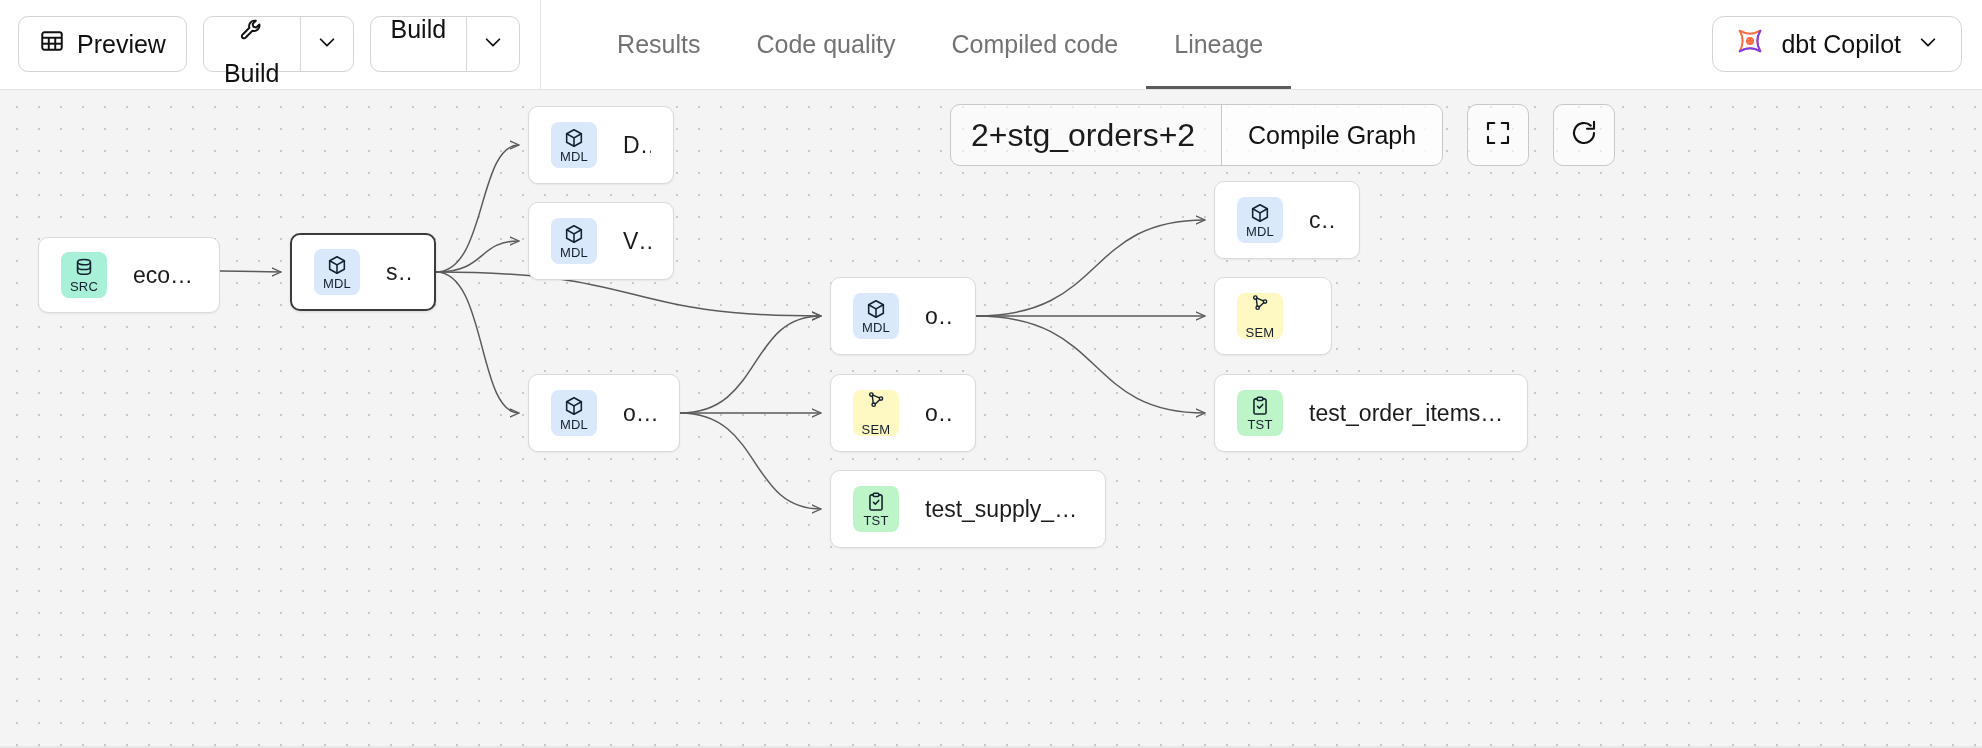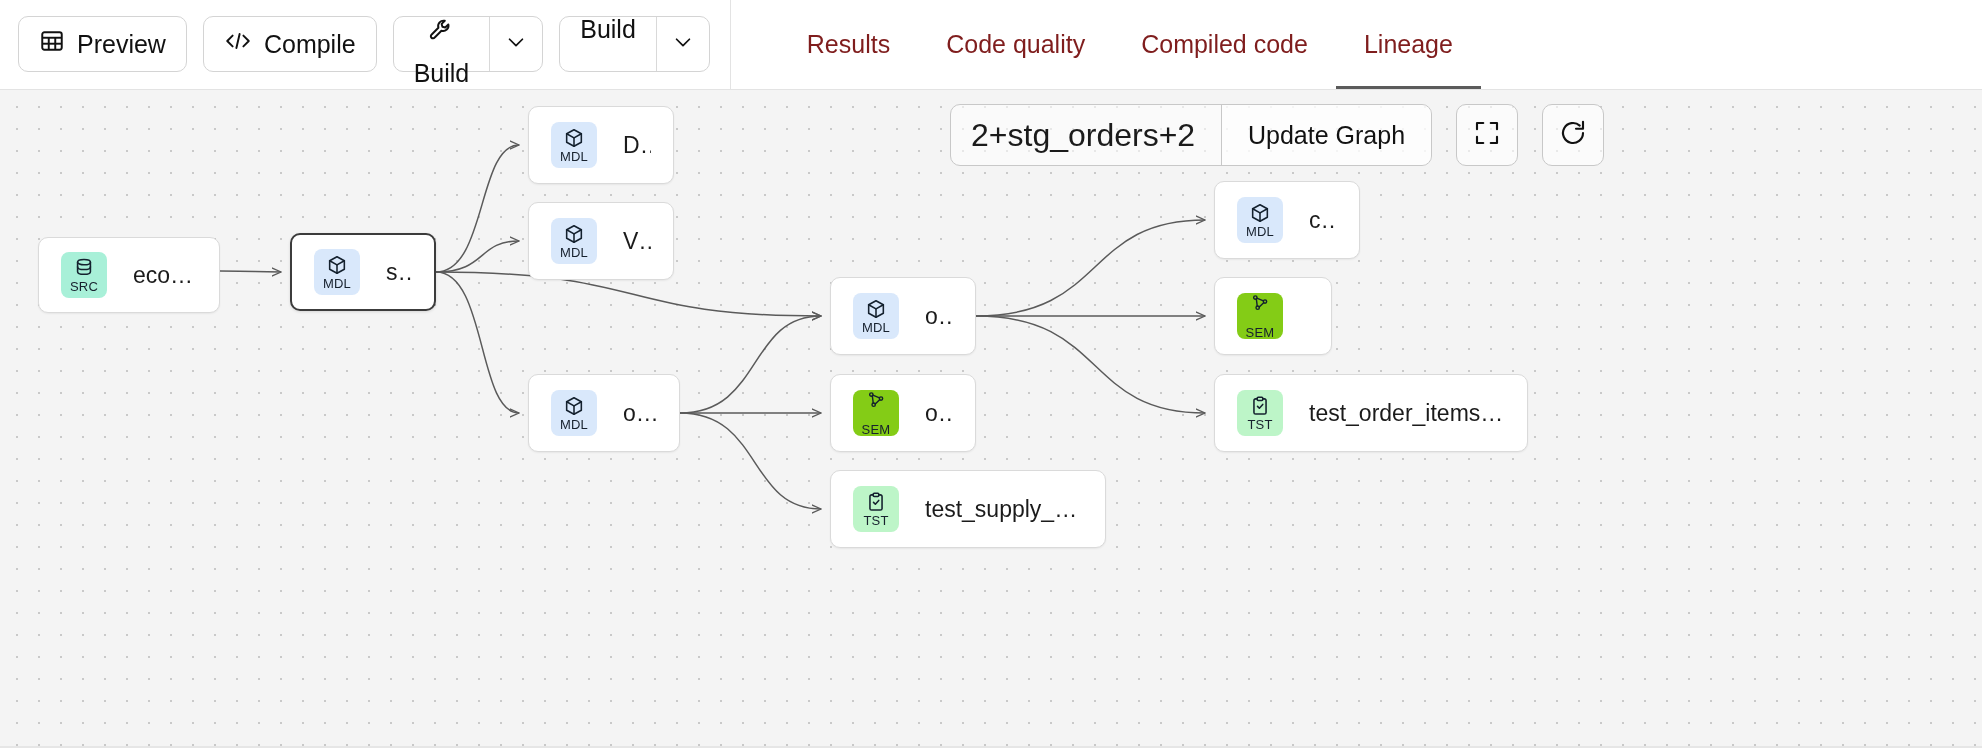--- a/index.html
+++ b/index.html
@@ -79,21 +79,21 @@
     padding-left: 48px;
     gap: 0;
   }
   .tab {
     position: relative;
     height: 90px;
     display: flex;
     align-items: center;
     padding: 0 28px;
     font-size: 25px;
-    color: #7f1d1d;
+    color: #737373;
     cursor: pointer;
     white-space: nowrap;
   }
   .tab.active::after {
     content: "";
     position: absolute;
     left: 0; right: 0; bottom: 0;
     height: 3px;
     background: #5b5b5b;
   }
@@ -177,21 +177,21 @@
   .badge-text {
     font-size: 13px;
     line-height: 13px;
     letter-spacing: 0.2px;
     color: #17212e;
     font-family: "Liberation Sans", sans-serif;
     margin-top: 1px;
   }
   .badge-src { background: #a8f0d8; }
   .badge-mdl { background: #d9e8fb; }
-  .badge-sem { background: #84cc16; gap: 12px; }
+  .badge-sem { background: #fef9c3; gap: 12px; }
   .badge-tst { background: #bdf5c8; }
 
   .node-label {
     margin-left: 26px;
     font-size: 23px;
     color: #1b1b1b;
     white-space: nowrap;
     overflow: hidden;
     text-overflow: ellipsis;
     font-family: "Liberation Sans", sans-serif;
@@ -264,32 +264,20 @@
             <line x1="3" y1="9" x2="21" y2="9"></line>
             <line x1="3" y1="14.5" x2="21" y2="14.5"></line>
             <line x1="9" y1="9" x2="9" y2="20"></line>
             <line x1="15" y1="9" x2="15" y2="20"></line>
           </svg>
         </span>
         <span class="tbtn-label">Preview</span>
       </div>
     </div>
 
-    <div class="tbtn">
-      <div class="tbtn-main">
-        <span>
-          <svg width="28" height="26" viewBox="0 0 26 24" fill="none" stroke="#111" stroke-width="1.8" stroke-linecap="round" stroke-linejoin="round">
-            <polyline points="8,7 3,12 8,17"></polyline>
-            <polyline points="18,7 23,12 18,17"></polyline>
-            <line x1="14.5" y1="5.5" x2="11.5" y2="18.5"></line>
-          </svg>
-        </span>
-        <span class="tbtn-label">Compile</span>
-      </div>
-    </div>
 
     <div class="tbtn split">
       <div class="tbtn-main">
         <span>
           <svg width="26" height="26" viewBox="0 0 24 24" fill="none" stroke="#111" stroke-width="1.8" stroke-linecap="round" stroke-linejoin="round">
             <path d="M15.5 3.5a5 5 0 0 0-5.9 6.4L3.4 16.1a2 2 0 1 0 2.8 2.8l6.2-6.2a5 5 0 0 0 6.4-5.9l-2.9 2.9-2.6-.7-.7-2.6z"></path>
           </svg>
         </span>
         <span class="tbtn-label">Build</span>
       </div>
@@ -327,20 +315,39 @@
       <span>Code quality</span>
     </div>
     <div class="tab">
       <span>Compiled code</span>
     </div>
     <div class="tab active">
       <span>Lineage</span>
     </div>
   </div>
 
+  <div id="copilot-wrap">
+    <div id="copilot-btn">
+      <span>
+        <svg width="30" height="30" viewBox="0 0 32 32" fill="none" stroke-width="2.1" stroke-linecap="round" stroke-linejoin="round">
+          <path d="M5 5 C12 9, 20 9, 27 5 C23 12, 23 20, 27 27 C20 23, 12 23, 5 27 C9 20, 9 12, 5 5 Z" stroke="#ff6a3d" fill="none"></path>
+          <path d="M27 5 C23 12, 23 20, 27 27 C20 23, 12 23, 5 27" stroke="#7b3ff2" fill="none"></path>
+          <circle cx="16" cy="16" r="3.2" stroke="#ff6a3d" fill="none"></circle>
+          <line x1="16" y1="13.2" x2="16" y2="18.8" stroke="#ff6a3d"></line>
+          <line x1="13.2" y1="16" x2="18.8" y2="16" stroke="#ff6a3d"></line>
+        </svg>
+      </span>
+      <span>dbt Copilot</span>
+      <span>
+        <svg width="22" height="22" viewBox="0 0 24 24" fill="none" stroke="#111" stroke-width="1.9" stroke-linecap="round" stroke-linejoin="round">
+          <polyline points="5,9 12,16 19,9"></polyline>
+        </svg>
+      </span>
+    </div>
+  </div>
 
 </div>
 
 <div id="canvas">
 
   <svg id="edges">
     <defs>
       <marker id="arrow" viewBox="0 0 10 10" refX="9" refY="5" markerWidth="7" markerHeight="7" orient="auto-start-reverse">
         <path d="M 0 1 L 9 5 L 0 9" fill="none" stroke="#5a5a5a" stroke-width="1.3"></path>
       </marker>
@@ -487,21 +494,21 @@
           <span class="badge-text">TST</span>
         </div>
         <div class="node-label">test_order_items_compute_to_bools_c...</div>
       </div>
     </div>
 
   <div id="graph-controls" style="left:950px; top:14px;">
     <div id="selector-group">
       <input id="selector-input" type="text" value="2+stg_orders+2" style="">
       <div id="update-graph-btn">
-        <span>Update Graph</span>
+        <span>Compile Graph</span>
       </div>
     </div>
 
     <div class="icon-btn">
       <span>
         <svg width="30" height="30" viewBox="0 0 24 24" fill="none" stroke="#111" stroke-width="1.7" stroke-linecap="round" stroke-linejoin="round">
           <polyline points="4,9 4,4 9,4"></polyline>
           <polyline points="15,4 20,4 20,9"></polyline>
           <polyline points="20,15 20,20 15,20"></polyline>
           <polyline points="9,20 4,20 4,15"></polyline>

